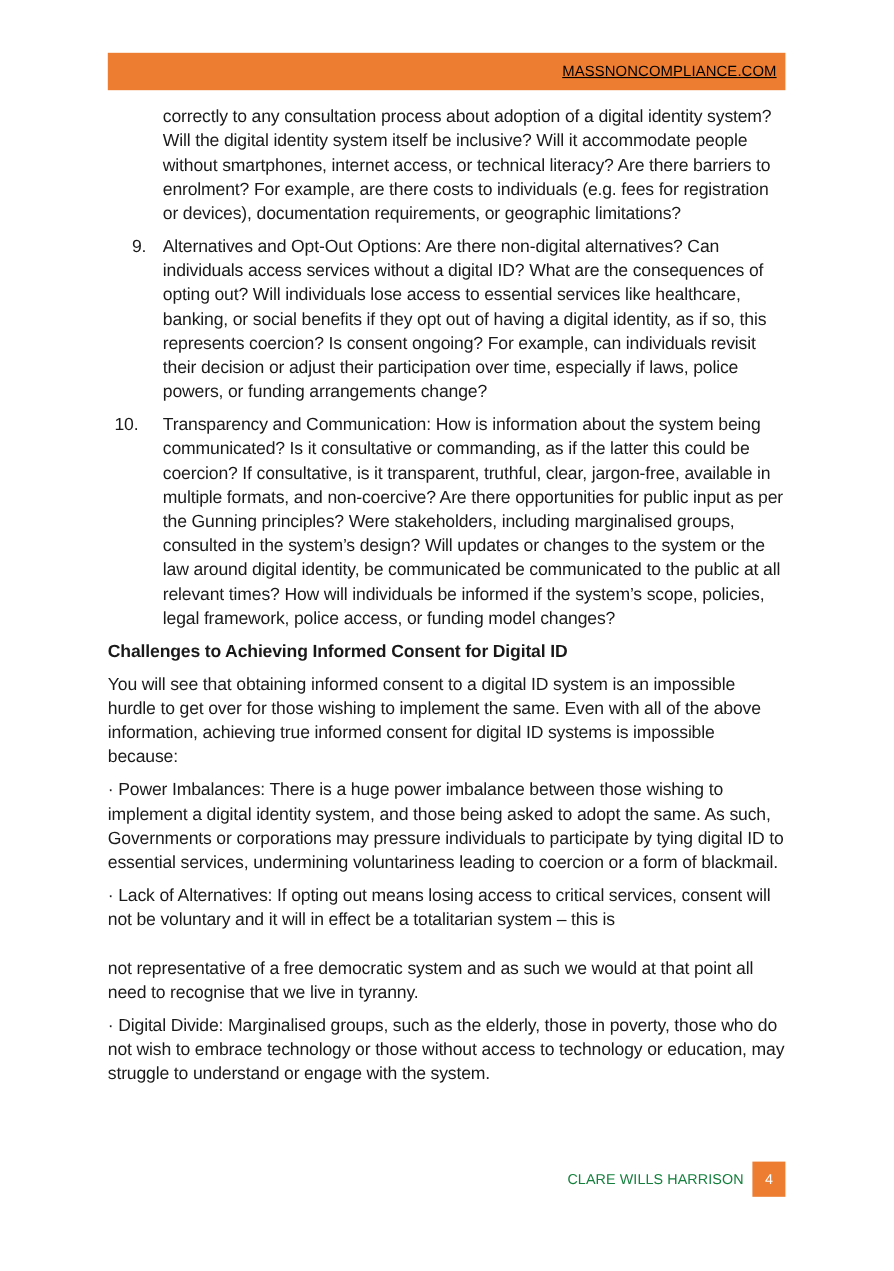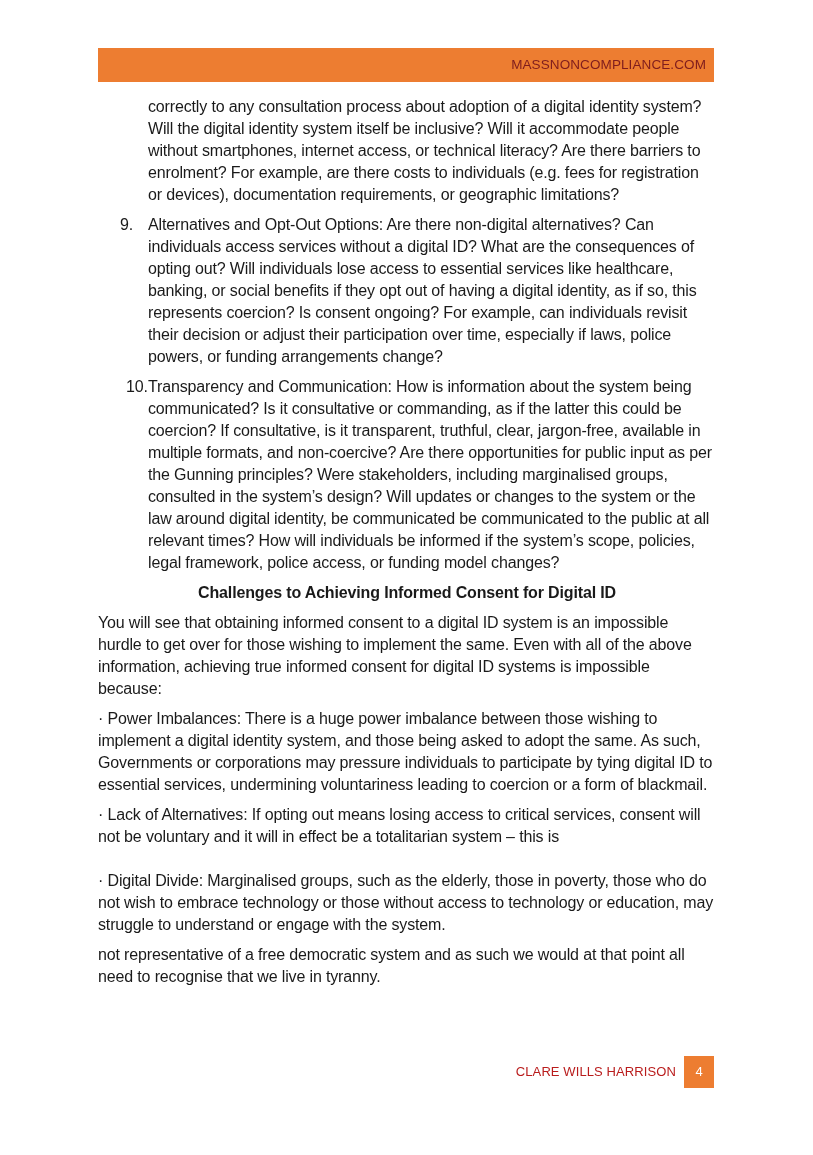--- a/index.html
+++ b/index.html
@@ -21,23 +21,24 @@
       top: 48px;
       width: 616px;
       height: 34px;
       background: #ED7D31;
       box-sizing: border-box;
     }
     .header-site {
       position: absolute;
       right: 8px;
       top: 9px;
-      color: #7f1d1d;
+      color: #000000;
       font-size: 13.5px;
       letter-spacing: 0.1px;
+      text-decoration: underline;
     }
     .content {
       position: absolute;
       left: 98px;
       top: 96px;
       width: 618px;
       font-size: 16px;
       line-height: 22px;
       letter-spacing: -0.15px;
     }
@@ -48,39 +49,38 @@
       position: relative;
       margin: 0 0 8px 0;
       padding-left: 50px;
     }
     .list-num {
       position: absolute;
       left: 22px;
       top: 0;
     }
     .list-num.two-digit {
-      left: 28px;
+      left: 6px;
     }
     .heading {
       font-weight: bold;
       margin: 0 0 8px 0;
-      text-align: center;
     }
     .para {
       margin: 0 0 8px 0;
     }
     .para.no-gap {
       margin-bottom: 22px;
     }
     .footer-author {
       position: absolute;
       right: 137px;
       top: 1064px;
       font-size: 13px;
-      color: #b91c1c;
+      color: #15803d;
       letter-spacing: 0.1px;
     }
     .footer-page {
       position: absolute;
       left: 684px;
       top: 1056px;
       width: 30px;
       height: 32px;
       background: #ED7D31;
       color: #ffffff;
@@ -108,18 +108,18 @@
     <span class="list-num two-digit">10.</span>
     <span>Transparency and Communication: How is information about the system being communicated? Is it consultative or commanding, as if the latter this could be coercion? If consultative, is it transparent, truthful, clear, jargon-free, available in multiple formats, and non-coercive? Are there opportunities for public input as per the Gunning principles? Were stakeholders, including marginalised groups, consulted in the system’s design? Will updates or changes to the system or the law around digital identity, be communicated be communicated to the public at all relevant times? How will individuals be informed if the system’s scope, policies, legal framework, police access, or funding model changes?</span>
   </div>
 
   <p class="heading">Challenges to Achieving Informed Consent for Digital ID</p>
 
   <p class="para">You will see that obtaining informed consent to a digital ID system is an impossible hurdle to get over for those wishing to implement the same. Even with all of the above information, achieving true informed consent for digital ID systems is impossible because:</p>
 
   <p class="para">· Power Imbalances: There is a huge power imbalance between those wishing to implement a digital identity system, and those being asked to adopt the same. As such, Governments or corporations may pressure individuals to participate by tying digital ID to essential services, undermining voluntariness leading to coercion or a form of blackmail.</p>
   <p class="para no-gap">· Lack of Alternatives: If opting out means losing access to critical services, consent will not be voluntary and it will in effect be a totalitarian system – this is</p>
+  <p class="para">not representative of a free democratic system and as such we would at that point all need to recognise that we live in tyranny.</p>
   <p class="para">· Digital Divide: Marginalised groups, such as the elderly, those in poverty, those who do not wish to embrace technology or those without access to technology or education, may struggle to understand or engage with the system.</p>
-  <p class="para">not representative of a free democratic system and as such we would at that point all need to recognise that we live in tyranny.</p>
 </div>
 
 <div class="footer-author">CLARE WILLS HARRISON</div>
 <div class="footer-page">4</div>
 
 </body></html>

